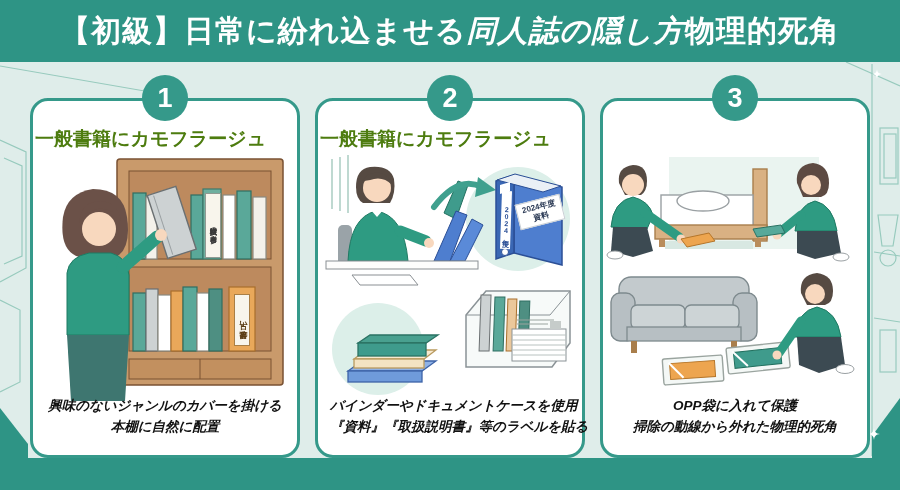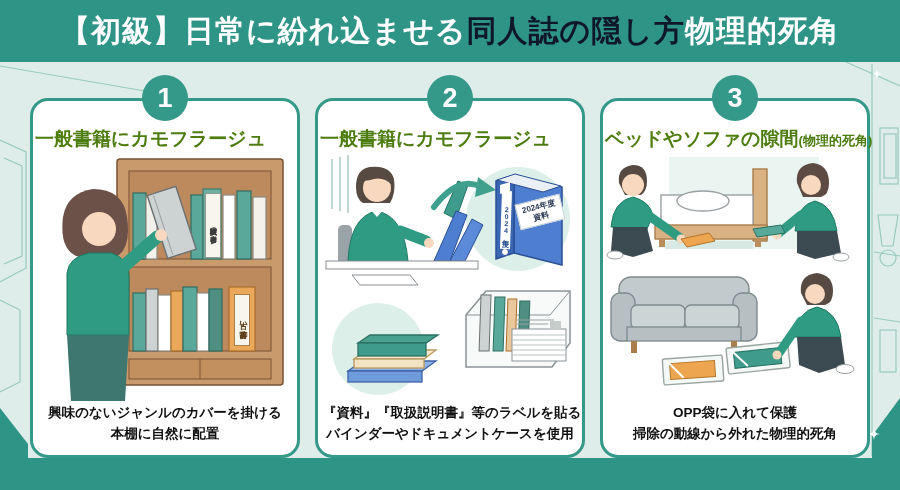--- a/index.html
+++ b/index.html
@@ -6,41 +6,41 @@
   body{font-family:"Liberation Sans","DejaVu Sans",sans-serif;}
   .page{position:relative;width:900px;height:490px;background:#DFEDEA;overflow:hidden;}
 
   
   .bg-decor{position:absolute;inset:0;z-index:0;}
 
   
   .title-band{position:absolute;top:0;left:0;right:0;height:62px;background:#2E9485;
     display:flex;align-items:center;justify-content:center;z-index:2;}
   .title-band h1{margin:0;font-size:30px;font-weight:800;color:#FFFFFF;letter-spacing:1px;white-space:nowrap;}
-  .title-band .hl{color:#0f172a;}
+  .title-band .hl{color:#ffffff;font-style:italic;}
 
   
   .bottom-band{position:absolute;left:0;right:0;top:458px;height:32px;background:#2E9485;z-index:1;}
 
   
   .panel{position:absolute;top:98px;width:270px;height:360px;background:#FFFFFF;
     border:3px solid #35998A;border-radius:18px;z-index:3;box-sizing:border-box;}
   .panel-1{left:30px;} .panel-2{left:315px;} .panel-3{left:600px;}
 
   .num-circle{position:absolute;top:-26px;left:50%;margin-left:-23px;width:46px;height:46px;
     border-radius:50%;background:#35998A;color:#fff;display:flex;align-items:center;justify-content:center;
     font-size:27px;font-weight:800;}
   .heading{margin:25px 2px 0;text-align:left;font-size:19px;font-weight:800;color:#4d7c0f;white-space:nowrap;}
   .heading .sub{font-size:13px;font-weight:800;}
 
   .illus{position:absolute;top:52px;left:0;width:264px;height:252px;overflow:hidden;}
   .illus svg{display:block;width:264px;height:252px;}
 
-  .caption{position:absolute;bottom:5px;left:0;right:0;margin:5px;text-align:center;
-    font-size:13.5px;font-weight:700;color:#111;line-height:1.6;}
+  .caption{position:absolute;bottom:5px;left:0;right:0;margin:12px;text-align:center;
+    font-size:13.5px;font-weight:700;color:#111;line-height:1.6;font-style:italic;}
   .caption span{display:block;white-space:nowrap;}
 
   
   .vlabel{position:absolute;writing-mode:vertical-rl;text-orientation:upright;
     display:flex;align-items:center;justify-content:center;letter-spacing:0;}
   .ref-label{left:172px;top:40px;width:14px;height:63px;background:#F8F5EC;border:1px solid #8f9a93;
     font-size:7px;font-weight:600;color:#3a3a3a;}
   .dict-label{left:201px;top:141px;width:14px;height:50px;background:#F8F5EC;border:1px solid #a97f46;
     font-size:8px;font-weight:700;color:#5a3c14;}
   .binder-spine-label{left:183px;top:38px;width:10px;height:58px;background:#fff;
@@ -218,30 +218,29 @@
           </g>
         </g>
       </svg>
       <div class="vlabel binder-spine-label">2024年度</div>
       <div class="binder-front-label">
         <span>2024年度</span>
         <span>資料</span>
       </div>
     </div>
     <p class="caption">
+      <span>バインダーやドキュメントケースを使用</span>
       <span>『資料』『取扱説明書』等のラベルを貼る</span>
-      <span>バインダーやドキュメントケースを使用</span>
     </p>
   </section>
 
   <section class="panel panel-3">
     <div class="num-circle">
         <span>3</span>
       </div>
-    <h2 class="heading"><span>ベッドやソファの隙間</span><span class="sub">(物理的死角)</span></h2>
     <div class="illus">
       <svg viewBox="0 0 264 252">
         <rect x="66" y="4" width="150" height="92" fill="#EAF4F0"></rect>
         <g>
           <rect x="150" y="16" width="14" height="72" fill="#D9B183" stroke="#A97E4C" stroke-width="1.4"></rect>
           <rect x="58" y="42" width="92" height="32" fill="#FFFFFF" stroke="#9AA0A3" stroke-width="1.4"></rect>
           <ellipse cx="100" cy="48" rx="26" ry="10" fill="#FFFFFF" stroke="#9AA0A3" stroke-width="1.4"></ellipse>
           <rect x="52" y="72" width="112" height="14" fill="#D9B183" stroke="#A97E4C" stroke-width="1.4"></rect>
           <rect x="56" y="86" width="6" height="8" fill="#B98D5C"></rect>
           <rect x="152" y="86" width="6" height="8" fill="#B98D5C"></rect>

